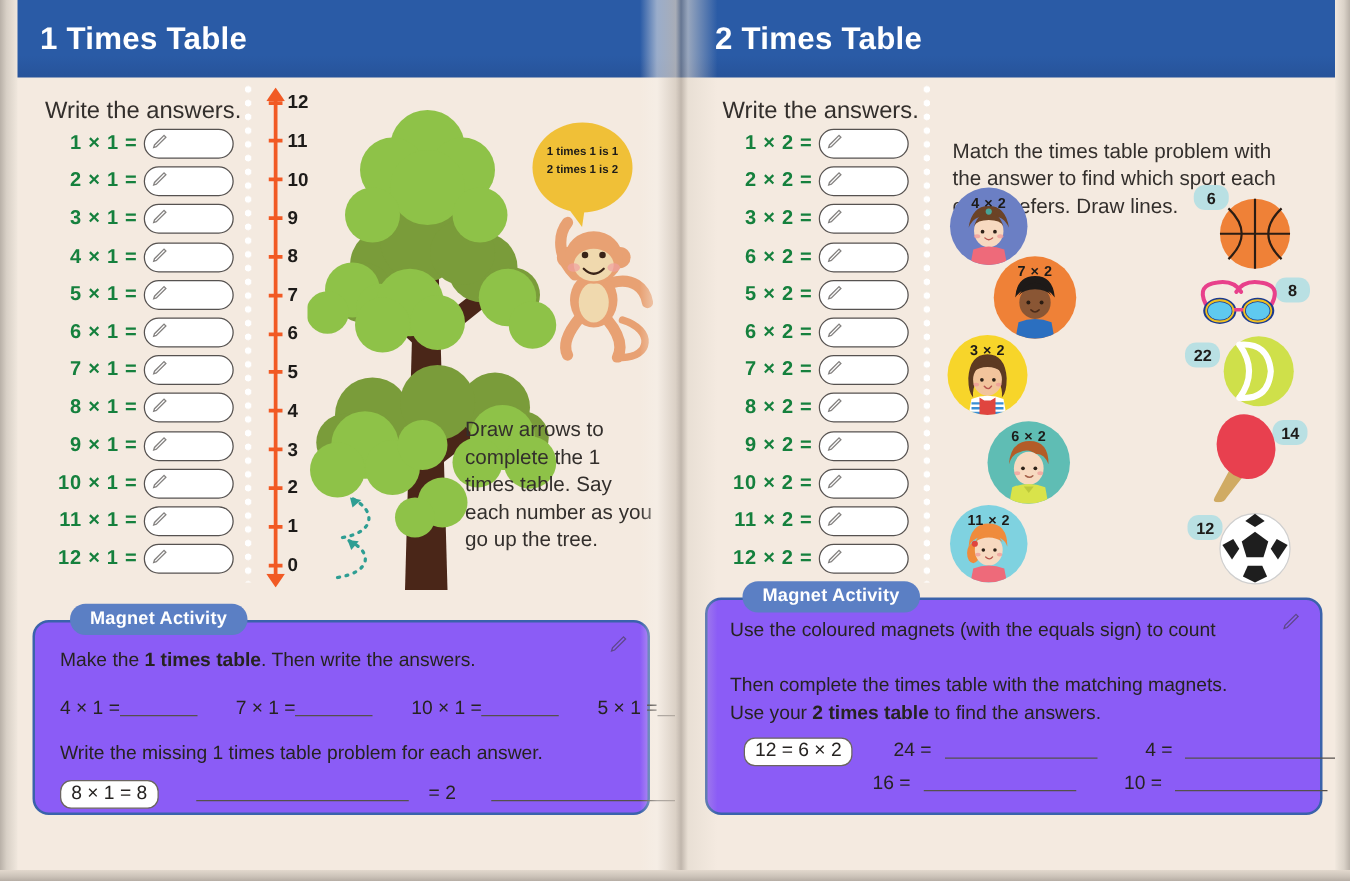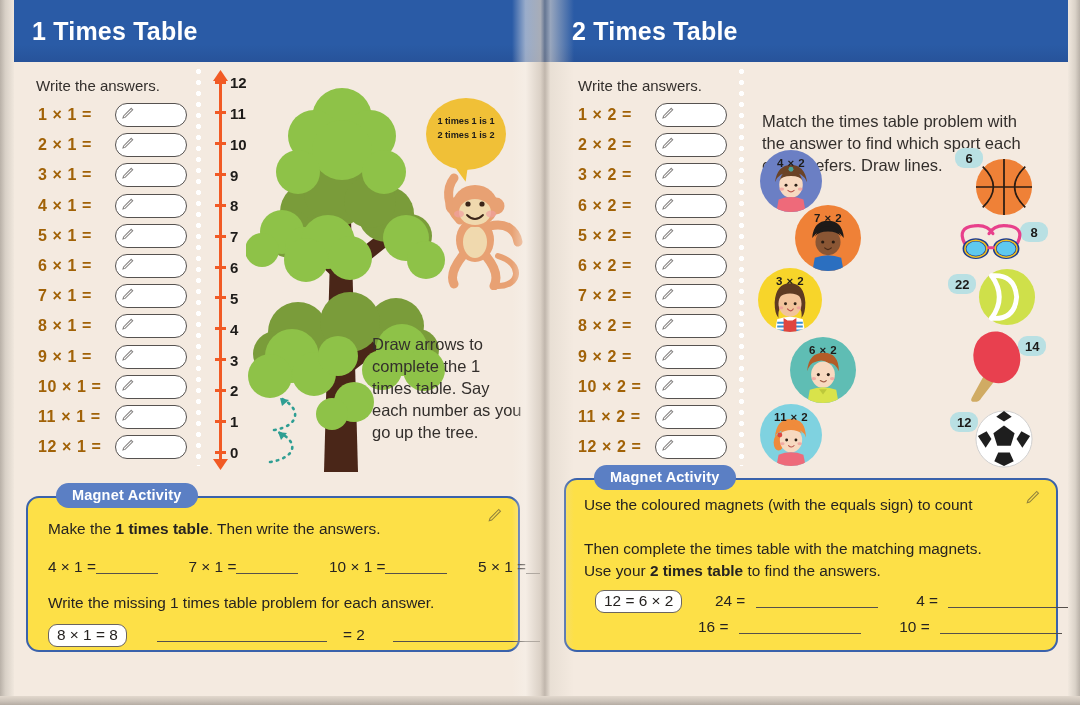--- a/index.html
+++ b/index.html
@@ -59,40 +59,40 @@
   .header-title {
     position: absolute; left: 32px; top: 17px;
     color: #ffffff; font-size: 25px; font-weight: bold;
     letter-spacing: 0.2px;
   }
   .page-right .header-title { left: 32px; }
 
   
   .instr {
     position: absolute;
-    color: #332f2c; font-size: 15px; line-height: 1.32;
+    color: #332f2c; font-size: 19px; line-height: 1.32;
   }
   .instr-left  { left: 36px;  top: 76px; }
   .instr-right { left: 578px; top: 76px; }
   .instr-match {
     position: absolute; left: 762px; top: 76px; width: 280px;
     color: #332f2c; font-size: 16.5px; line-height: 1.34; margin-top: 34px;
   }
 
   
   .eqlist { position: absolute; }
   .eqlist-left  { left: 38px;  top: 100px; }
   .eqlist-right { left: 578px; top: 100px; }
   .eqrow {
     position: relative; height: 30.2px;
     display: flex; align-items: center;
   }
   .eqtext {
-    font-size: 16px; font-weight: bold; color: #a16207;
-    width: 72px; letter-spacing: 0.6px;
+    font-size: 16px; font-weight: bold; color: #15803d;
+    width: 72px; text-align: right; letter-spacing: 0.6px;
     white-space: nowrap;
   }
   .eqbox {
     margin-left: 5px;
     width: 72px; height: 24px;
     background: #ffffff;
     border: 1.4px solid #565250;
     border-radius: 12px;
     position: relative;
   }
@@ -174,21 +174,21 @@
     position: absolute; background: #b9e0e3;
     border-radius: 9px; height: 20px; min-width: 28px;
     display: flex; align-items: center; justify-content: center;
     font-size: 13px; font-weight: bold; color: #1d1b19;
     padding: 0 7px;
   }
 
   
   .magnet {
     position: absolute;
-    background: #fde047;
+    background: #8b5cf6;
     border: 2.4px solid #3a62ab;
     border-radius: 13px;
   }
   .magnet-left  { left: 26px;  top: 496px; width: 494px; height: 156px; }
   .magnet-right { left: 564px; top: 478px; width: 494px; height: 174px; }
   .magnet-tab {
     position: absolute; top: -15px; left: 28px;
     background: #5b7fc4; color: #ffffff;
     font-size: 14.5px; font-weight: bold;
     padding: 4px 16px 5px; border-radius: 14px;

